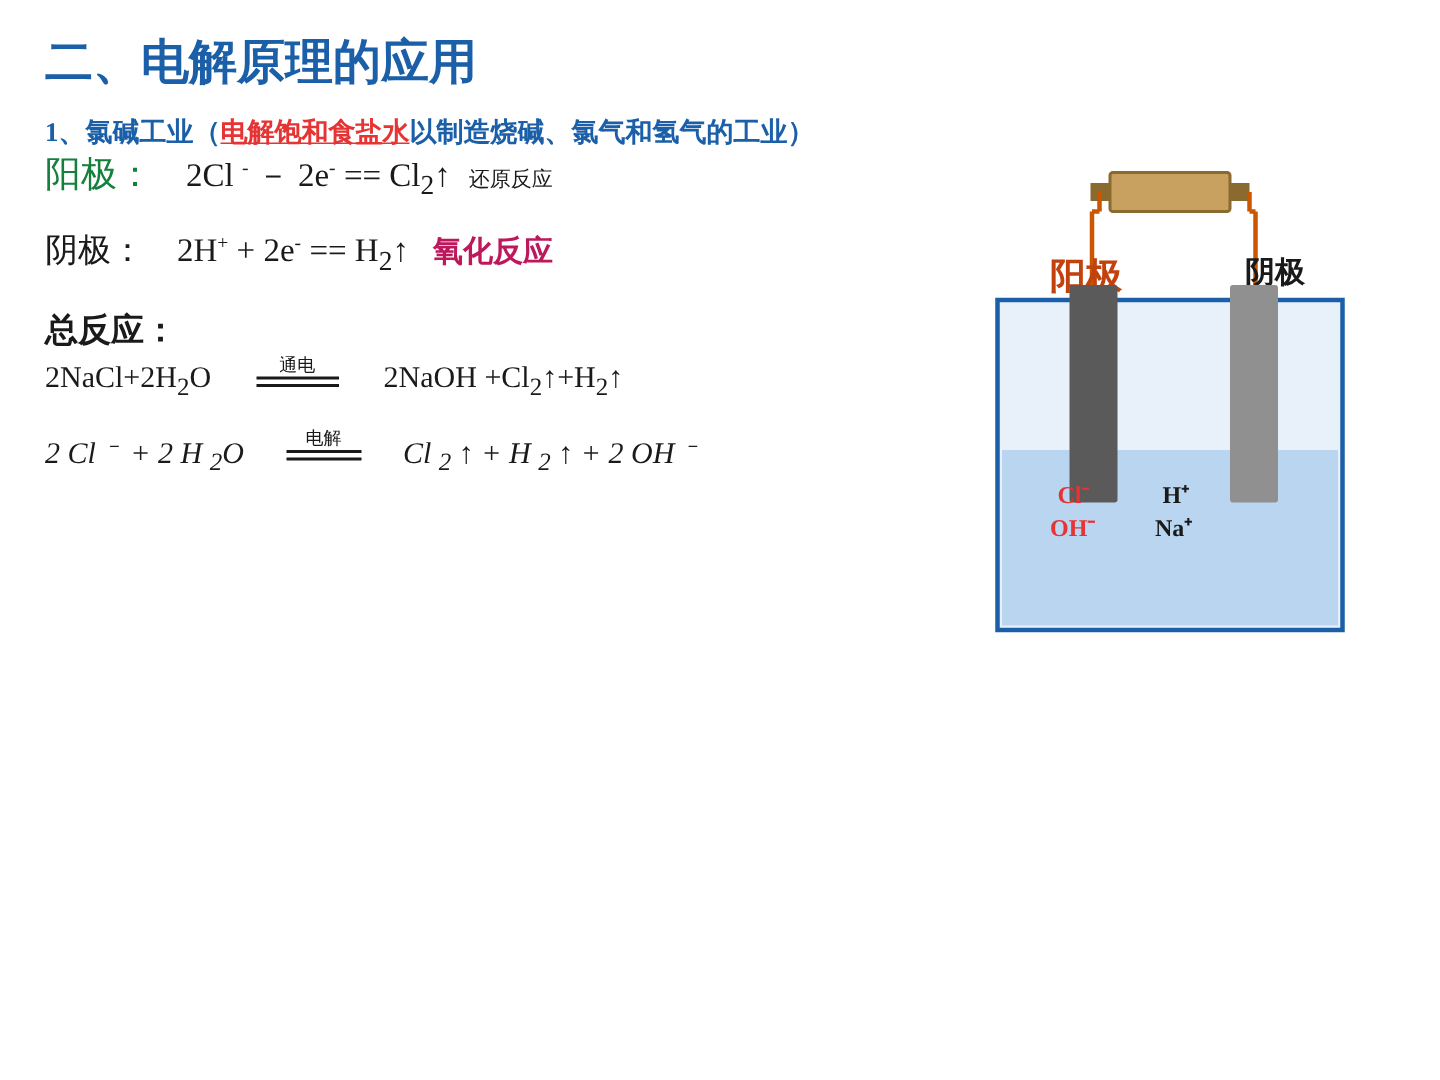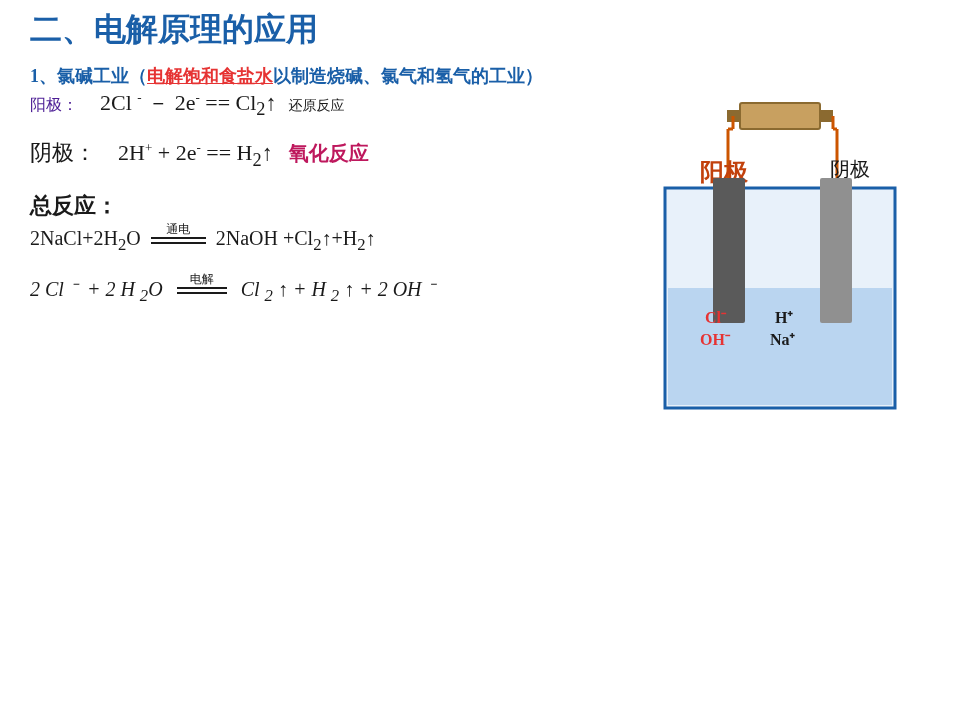--- a/index.html
+++ b/index.html
@@ -8,21 +8,21 @@
       height: 720px;
       background: #fff;
       font-family: "SimSun", "宋体", serif;
       overflow: hidden;
       position: relative;
     }
 
     .page {
       width: 960px;
       height: 700px;
-      padding: 8px 30px;
+      padding: 20px 30px;
       position: relative;
     }
 
     .title {
       font-size: 32px;
       color: #1a5fa8;
       font-weight: bold;
       margin-bottom: 12px;
     }
 
@@ -61,23 +61,23 @@
 
     .reaction-line {
       display: flex;
       align-items: baseline;
       font-size: 22px;
       color: #1a1a1a;
       margin-bottom: 6px;
     }
 
     .label-yang {
-      color: #4c1d95;
-      font-size: 16px;
-      margin-right: 10px;
+      color: #15803d;
+      font-size: 24px;
+      margin-right: 22px;
       min-width: 60px;
     }
 
     .label-yin {
       color: #1a1a1a;
       font-size: 22px;
       margin-right: 22px;
       min-width: 60px;
     }
 
@@ -115,33 +115,34 @@
       color: #1a1a1a;
       font-weight: bold;
     }
 
     .total-eq {
       display: flex;
       align-items: center;
       margin-top: 6px;
       font-size: 20px;
       color: #1a1a1a;
+      gap: 20px;
     }
 
     .formula-block {
       margin-top: 20px;
       font-size: 20px;
       color: #1a1a1a;
       font-style: italic;
     }
 
     .formula-line {
       display: flex;
       align-items: center;
-      gap: 6px;
+      gap: 20px;
       flex-wrap: wrap;
     }
 
     
     .apparatus {
       position: relative;
       width: 270px;
       height: 320px;
       margin-top: 10px;
     }
@@ -155,21 +156,21 @@
       color: #c2410c;
       font-weight: bold;
     }
 
     .diag-label-yin {
       position: absolute;
       top: 58px;
       right: 45px;
       font-size: 20px;
       color: #1a1a1a;
-      font-weight: normal;
+      font-weight: bold;
     }
   </style>
 </head>
 <body>
 
 <div class="page">
 
   <div class="title">二、电解原理的应用</div>
 
   <div class="subtitle">

